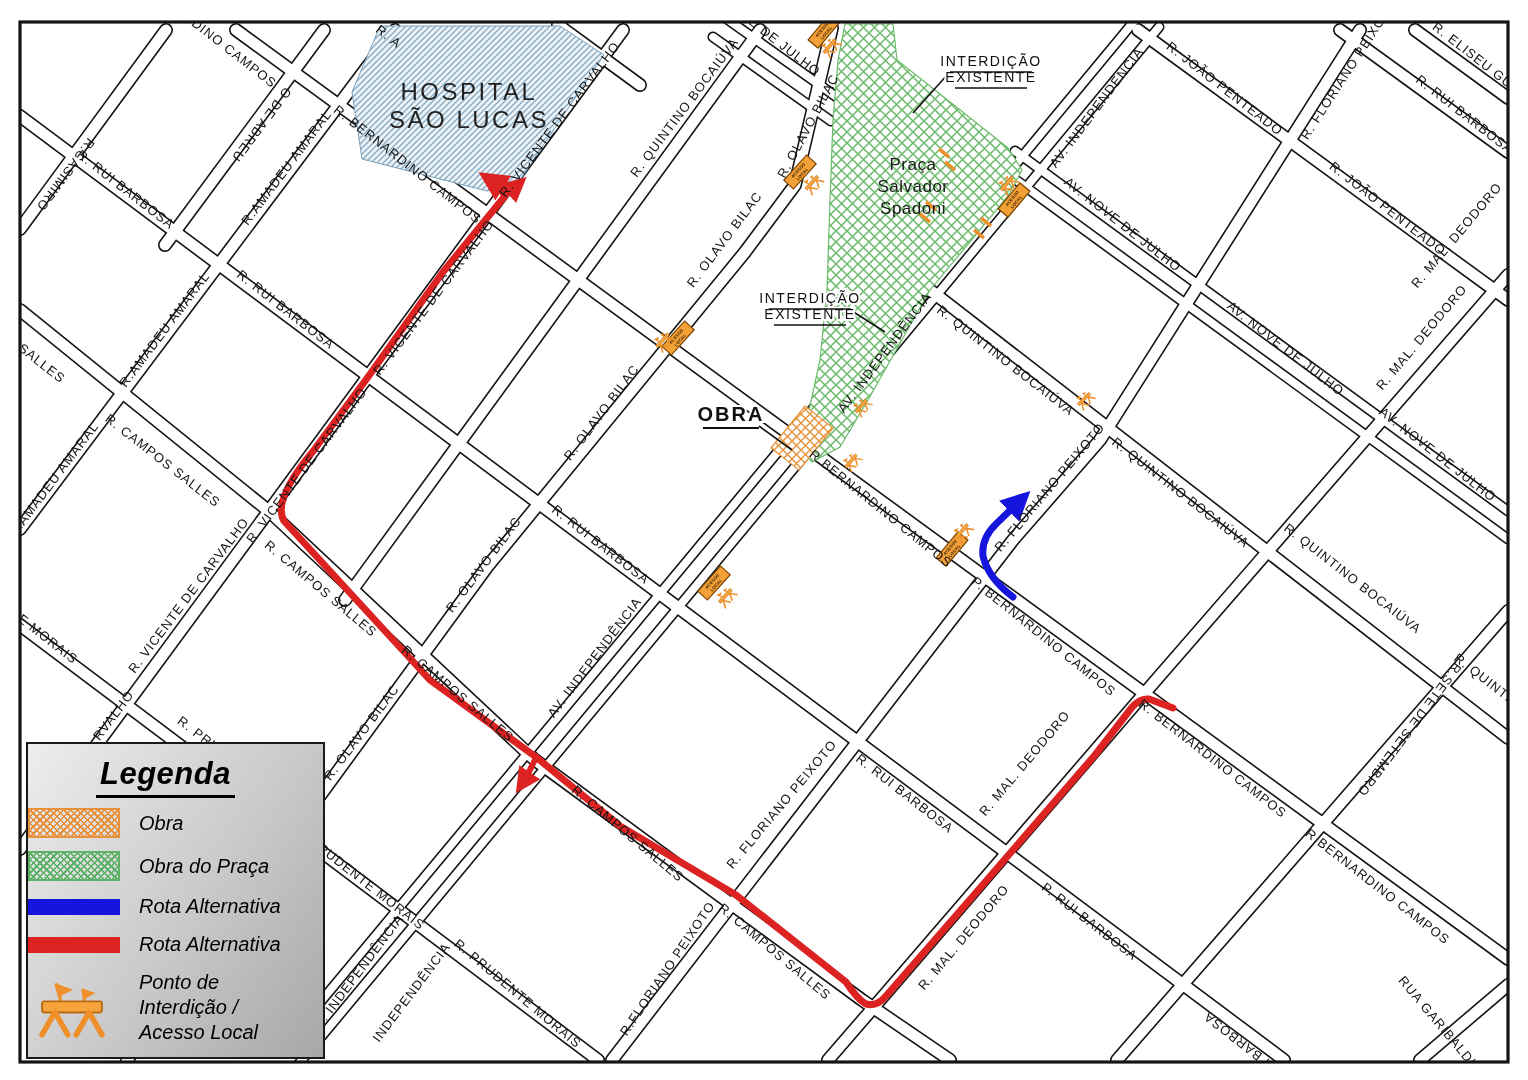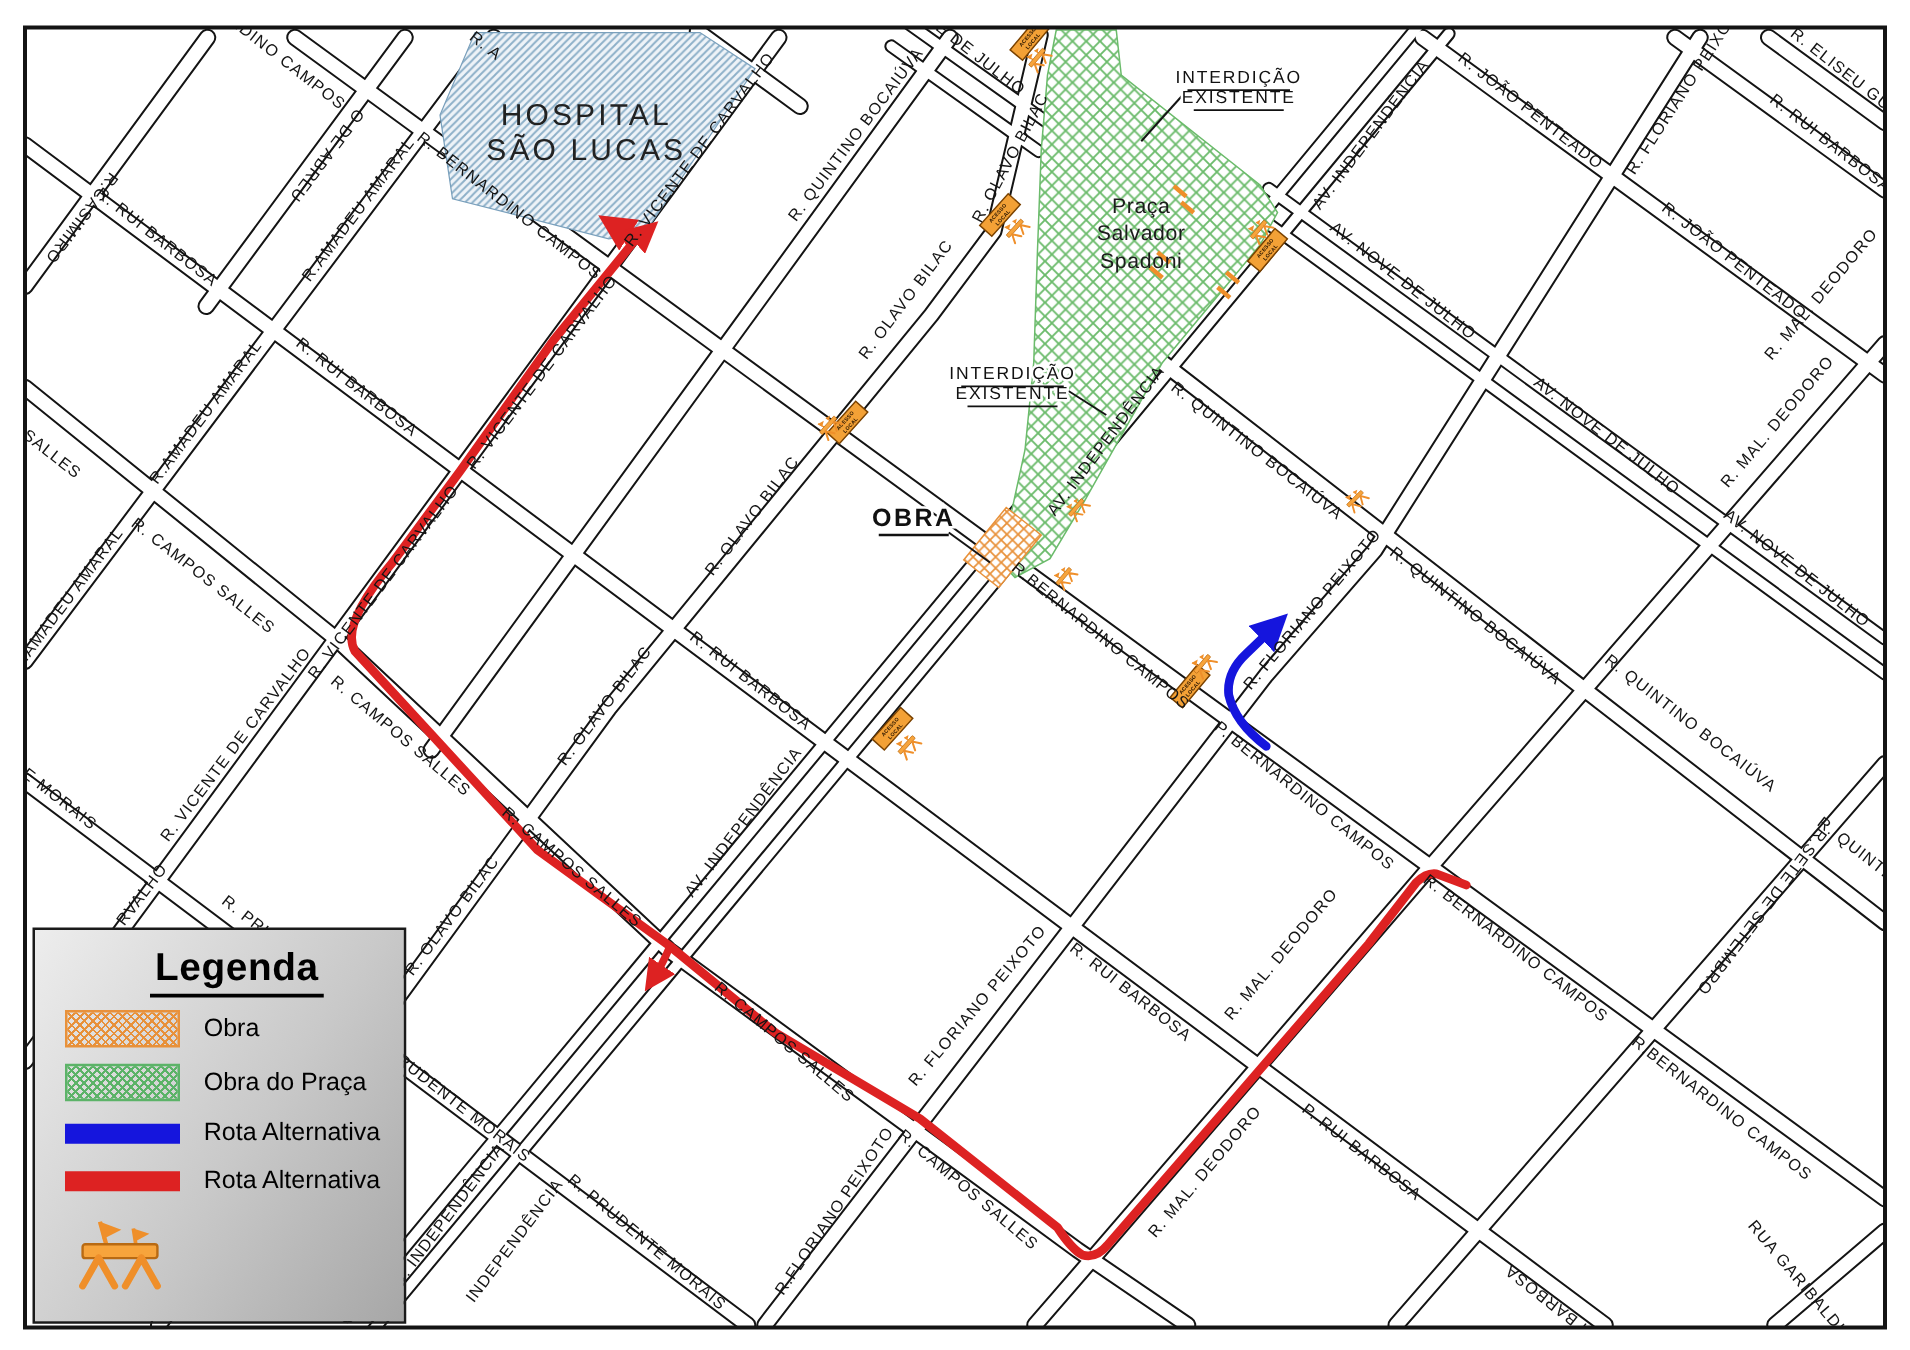--- a/index.html
+++ b/index.html
@@ -13,21 +13,21 @@
   .biglbl{font-family:"Liberation Sans",sans-serif;font-size:24px;letter-spacing:2.5px;
           fill:#222;text-anchor:middle;}
   .pracalbl{font-family:"Liberation Sans",sans-serif;font-size:17px;letter-spacing:.5px;
           fill:#1c1c1c;text-anchor:middle;}
   .obralbl{font-family:"Liberation Sans",sans-serif;font-size:20px;font-weight:bold;
           letter-spacing:2px;fill:#111;text-anchor:middle;paint-order:stroke;stroke:#fff;stroke-width:4px;}
   .signtxt{font-family:"Liberation Sans",sans-serif;font-size:4.2px;font-weight:bold;
           fill:#2a1600;text-anchor:middle;letter-spacing:.2px;}
   #legend{position:absolute;left:26px;top:742px;width:299px;height:317px;box-sizing:border-box;
           border:2px solid #1a1a1a;background:linear-gradient(125deg,#ededed 0%,#c9c9c9 55%,#a7a7a7 100%);
-          padding:10px 14px 8px 24px;}
+          padding:10px 14px 8px 0;font-style:italic;}
   #legend h1{margin:2px 0 10px 68px;font-size:31px;letter-spacing:.5px;
              border-bottom:3px solid #000;display:inline-block;padding:0 4px 3px 4px;}
   .lrow{display:flex;align-items:center;margin:0 0 13px 0;}
   .lrow .lab{font-size:20px;color:#000;margin-left:19px;line-height:1.25;}
   .swatch{width:92px;height:30px;box-sizing:border-box;flex:0 0 92px;}
   .bar{width:92px;height:16px;flex:0 0 92px;}
   .iconbox{width:92px;height:64px;flex:0 0 92px;display:flex;align-items:center;}
 </style>
 </head>
 <body>
@@ -276,15 +276,19 @@
     <div class="lrow">
       <div class="bar" id="bar-red" style="background: rgb(221, 34, 34);"></div>
       <div class="lab">Rota Alternativa</div>
     </div>
     <div class="lrow">
       <div class="iconbox">
         <svg width="88" height="62" viewBox="-17 -14 34 29">
             <use href="#saw"></use>
           </svg>
       </div>
+      <div class="lab">
+        <div>Ponto de Interdição /</div>
+        <div>Acesso Local</div>
+      </div>
     </div>
   </div>
 </div>
 
 </body></html>

